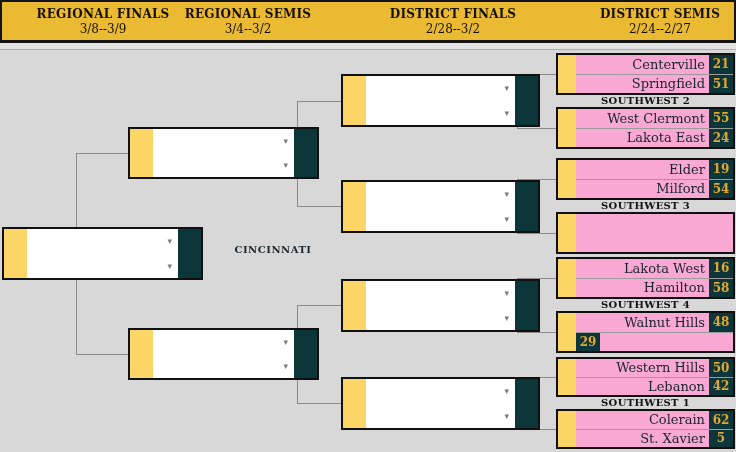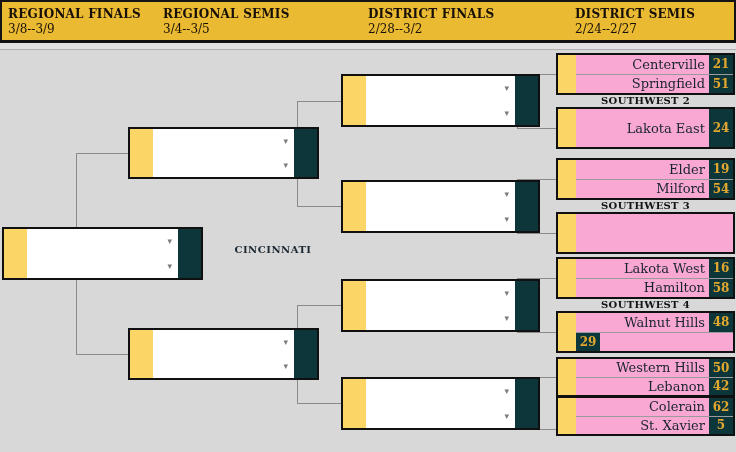--- a/index.html
+++ b/index.html
@@ -11,21 +11,21 @@
     overflow:hidden;
   }
   *{box-sizing:border-box;}
 
   
   .header{
     position:absolute;left:0;top:0;width:736px;height:40px;
     background:#EBBA33;
     border:2px solid #131313;border-bottom:none;
   }
-  .h-cell{position:absolute;top:0;text-align:left;color:#171008;}
+  .h-cell{position:absolute;top:0;text-align:center;color:#171008;}
   .h-title{font-size:12px;font-weight:bold;letter-spacing:.2px;margin-top:5px;}
   .h-dates{font-size:12px;margin-top:1px;}
   .divider{position:absolute;left:0;top:40px;width:736px;height:3px;background:#131313;}
   .subband{position:absolute;left:0;top:43px;width:736px;height:6px;background:#E2E2E2;}
   .hairline{position:absolute;left:0;top:49px;width:736px;height:1px;background:#AFAFAF;}
 
   
   .hl{position:absolute;height:1px;background:#8A8A8A;z-index:1;}
   .vl{position:absolute;width:1px;background:#8A8A8A;z-index:1;}
 
@@ -77,21 +77,21 @@
 </head>
 <body>
 
 <div class="header">
   <div class="h-cell" style="left:6px;width:190px">
     <div class="h-title">REGIONAL FINALS</div>
     <div class="h-dates">3/8--3/9</div>
   </div>
   <div class="h-cell" style="left:161px;width:170px">
     <div class="h-title">REGIONAL SEMIS</div>
-    <div class="h-dates">3/4--3/5</div>
+    <div class="h-dates">3/4--3/2</div>
   </div>
   <div class="h-cell" style="left:366px;width:170px">
     <div class="h-title">DISTRICT FINALS</div>
     <div class="h-dates">2/28--3/2</div>
   </div>
   <div class="h-cell" style="left:573px;width:170px">
     <div class="h-title">DISTRICT SEMIS</div>
     <div class="h-dates">2/24--2/27</div>
   </div>
 </div>
@@ -222,20 +222,24 @@
     <div class="m-row last">
       <span class="m-name">Springfield</span>
       <span class="m-score">51</span>
     </div>
   </div>
 </div>
 <div class="sw-label" style="top:95px">SOUTHWEST 2</div>
 <div class="match" style="top:107px;height:42px">
   <div class="m-gold"></div>
   <div class="m-rows">
+    <div class="m-row">
+      <span class="m-name">West Clermont</span>
+      <span class="m-score">55</span>
+    </div>
     <div class="m-row last">
       <span class="m-name">Lakota East</span>
       <span class="m-score">24</span>
     </div>
   </div>
 </div>
 
 <div class="match" style="top:158px;height:42px">
   <div class="m-gold"></div>
   <div class="m-rows">
@@ -288,21 +292,21 @@
       <span class="m-name">Western Hills</span>
       <span class="m-score">50</span>
     </div>
     <div class="m-row last">
       <span class="m-name">Lebanon</span>
       <span class="m-score">42</span>
     </div>
   </div>
 </div>
 <div class="sw-label" style="top:397px">SOUTHWEST 1</div>
-<div class="match" style="top:396px;height:40px">
+<div class="match" style="top:409px;height:40px">
   <div class="m-gold"></div>
   <div class="m-rows">
     <div class="m-row">
       <span class="m-name">Colerain</span>
       <span class="m-score">62</span>
     </div>
     <div class="m-row last">
       <span class="m-name">St. Xavier</span>
       <span class="m-score">5</span>
     </div>

